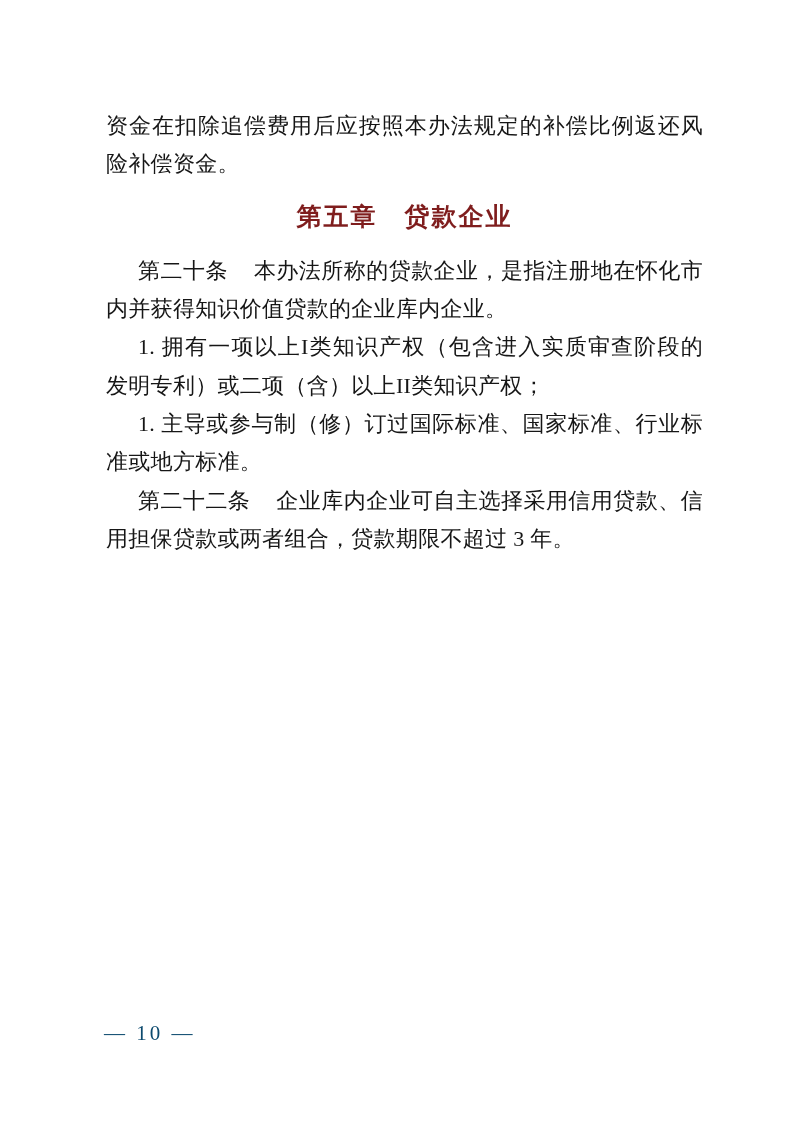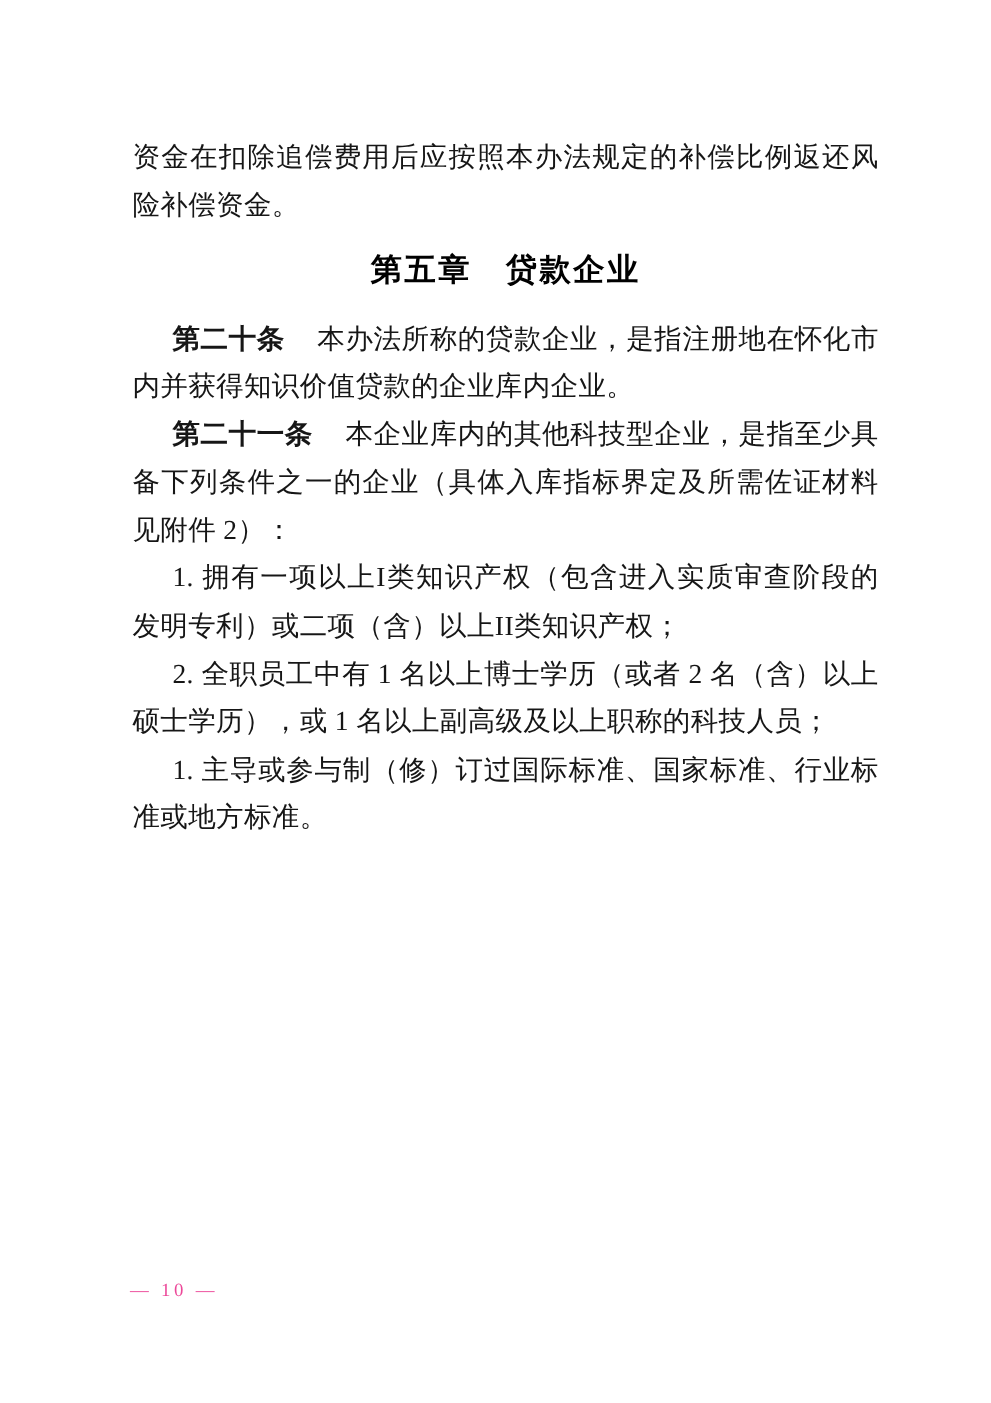--- a/index.html
+++ b/index.html
@@ -28,75 +28,72 @@
     line-height: 38.35px;
     text-align: justify;
     text-justify: inter-ideograph;
     letter-spacing: 0.3px;
     word-break: break-all;
   }
   .para.indent {
     text-indent: 32px;
   }
   .lead {
-    font-weight: 700;
+    font-weight: 400;
     margin-right: 26px;
   }
   .heading {
     margin: 14px 0 18px 0;
     font-family: "Liberation Sans", "DejaVu Sans", sans-serif;
     font-weight: 700;
     font-size: 25px;
     line-height: 36px;
     text-align: center;
     letter-spacing: 2px;
-    color: #000000;
+    color: #7f1d1d;
   }
   .footer {
     position: absolute;
     left: 104px;
     top: 1020px;
-    font-size: 15px;
+    font-size: 21px;
     line-height: 26px;
     letter-spacing: 3px;
-    color: #ec4899;
+    color: #0c4a6e;
   }
 </style>
 </head>
 <body>
 
 <div class="page">
   <div class="content">
 
     <p class="para">
       <span>资金在扣除追偿费用后应按照本办法规定的补偿比例返还风险补偿资金。</span>
     </p>
 
     <h2 class="heading">第五章　贷款企业</h2>
 
     <p class="para indent">
       <b class="lead">第二十条</b><span>本办法所称的贷款企业，是指注册地在怀化市内并获得知识价值贷款的企业库内企业。</span>
     </p>
 
-    <p class="para indent">
-      <b class="lead">第二十一条</b><span>本企业库内的其他科技型企业，是指至少具备下列条件之一的企业（具体入库指标界定及所需佐证材料见附件 2）：</span>
-    </p>
 
     <p class="para indent">
       <span>1. 拥有一项以上I类知识产权（包含进入实质审查阶段的发明专利）或二项（含）以上II类知识产权；</span>
     </p>
 
-    <p class="para indent">
-      <span>2. 全职员工中有 1 名以上博士学历（或者 2 名（含）以上硕士学历），或 1 名以上副高级及以上职称的科技人员；</span>
-    </p>
 
 
     <p class="para indent">
       <span>1. 主导或参与制（修）订过国际标准、国家标准、行业标准或地方标准。</span>
     </p>
 
 
+    <p class="para indent">
+      <b class="lead">第二十二条</b><span>企业库内企业可自主选择采用信用贷款、信用担保贷款或两者组合，贷款期限不超过 3 年。</span>
+    </p>
 
 
   </div>
 
   <div class="footer">— 10 —</div>
 </div>
 
 </body></html>

